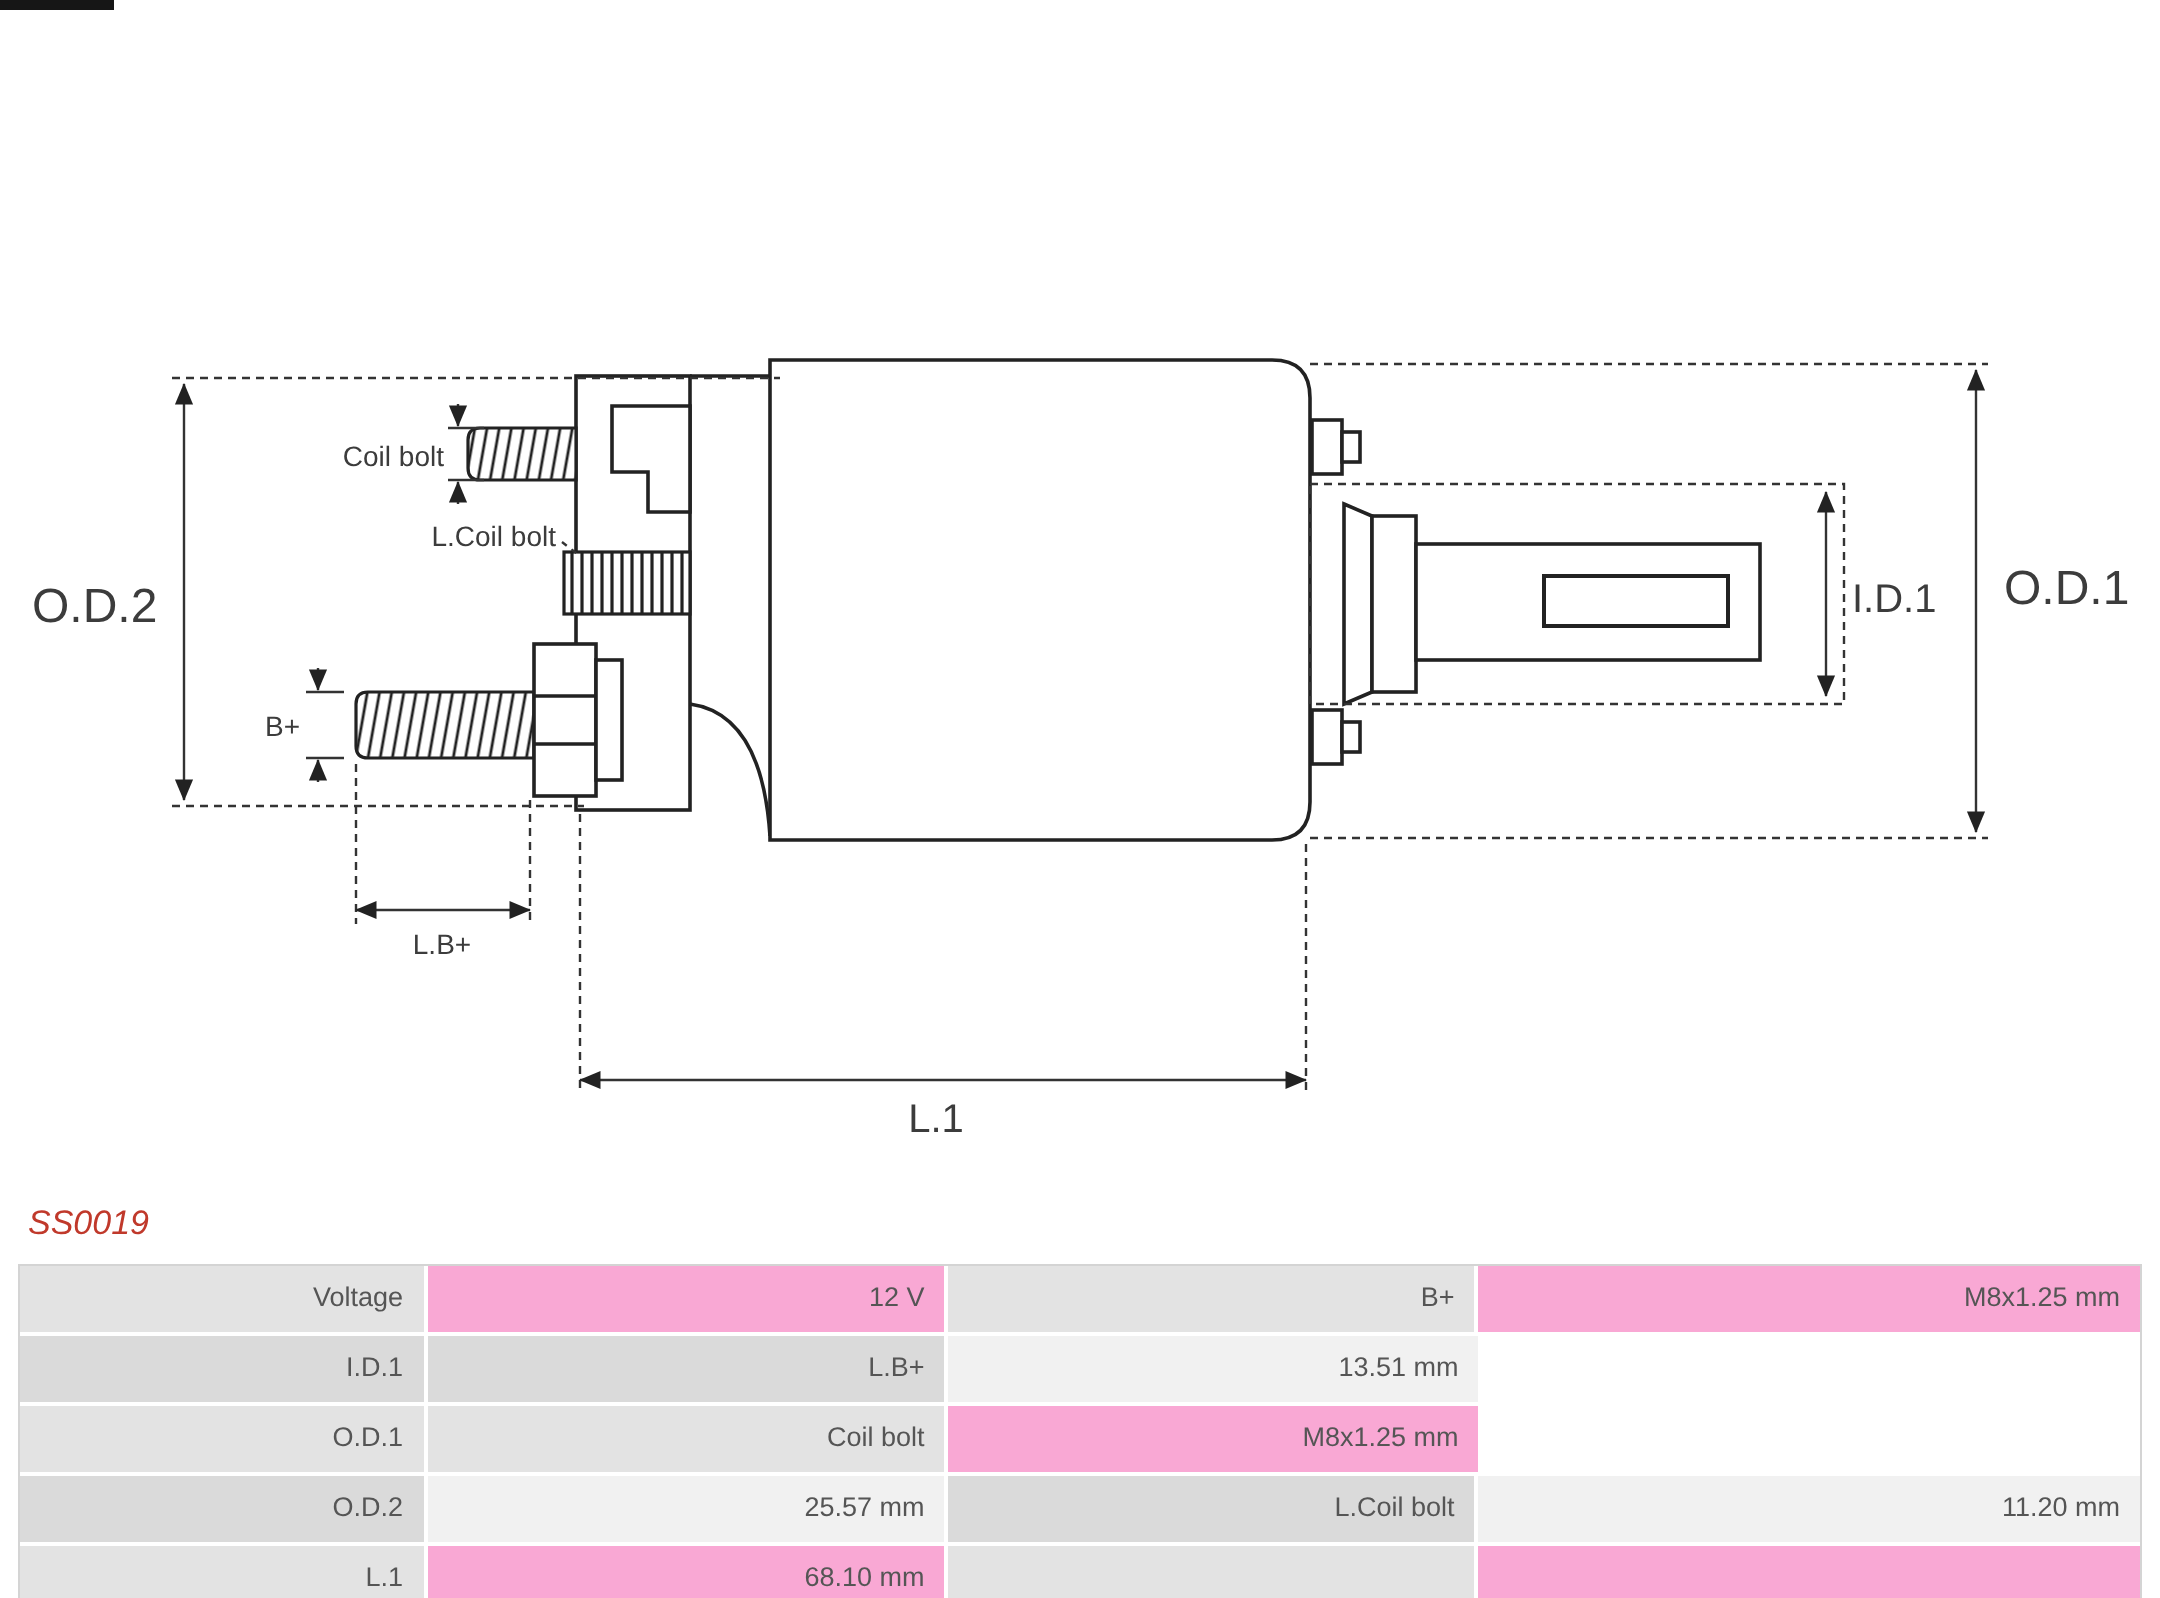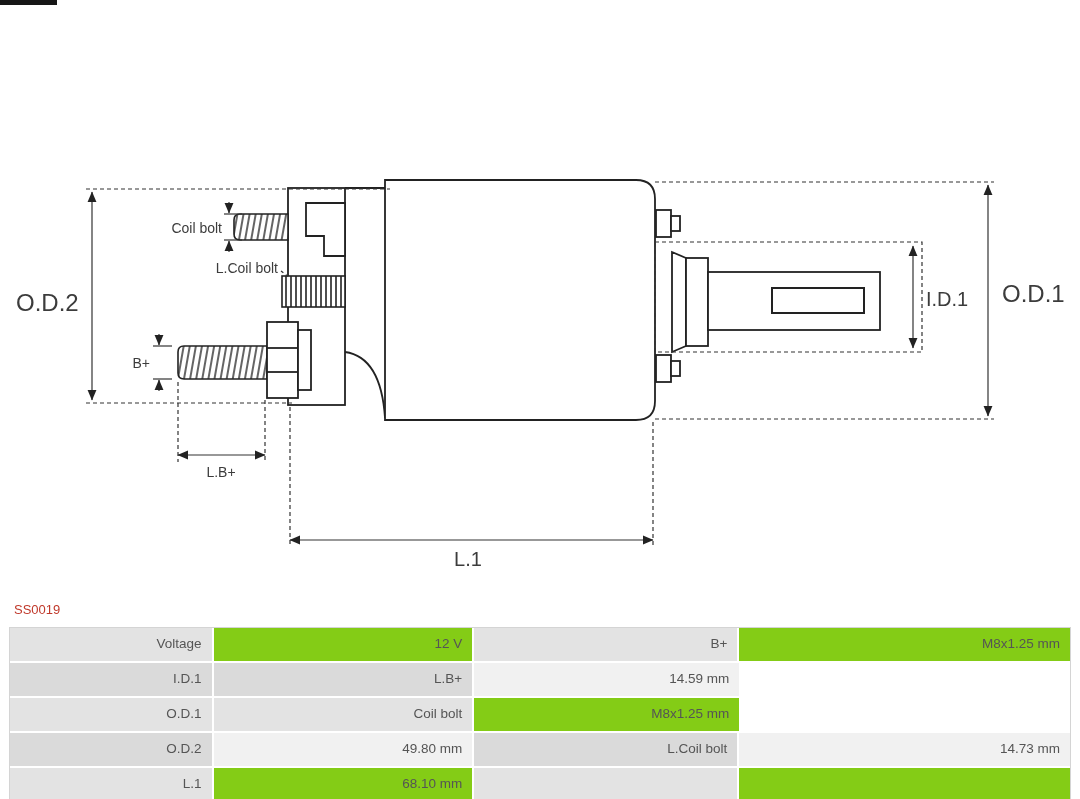--- a/index.html
+++ b/index.html
@@ -13,42 +13,43 @@
     position:absolute; top:0; left:0;
     width:57px; height:5px; background:#161616;
   }
   .diagram-wrap { width:1080px; height:588px; }
   svg text { font-family:"Liberation Sans", sans-serif; fill:#3c3c3c; }
   .lbl-sm { font-size:14px; }
   .lbl-md { font-size:20px; }
   .lbl-lg { font-size:24px; }
   .product-code {
     margin:14px 16px 10px 14px;
-    font-size:13px; font-weight:400;
+    font-size:17px; font-weight:400;
     color:#c0392b;
+    font-style:italic;
   }
   .spec-table { margin:0 9px; border:1px solid #d4d4d4; background:#fff; }
   .trow {
     display:grid;
     grid-template-columns:19.2% 24.6% 25% 31.2%;
     border-bottom:2px solid #fff;
   }
   .trow:last-child { border-bottom:none; }
   .cell {
     padding:8px 10px 7px 10px;
     font-size:13.5px; color:#555;
     text-align:right;
     border-right:2px solid #fff;
     min-height:33px;
     white-space:nowrap;
     overflow:hidden;
   }
   .cell:last-child { border-right:none;text-align:right; }
   .cell.lab { background:#e3e3e3; }
-  .cell.val { background:#84cc16; }
+  .cell.val { background:#f9a8d4; }
   .trow:nth-child(even) .cell.lab { background:#dadada; }
   .trow:nth-child(even) .cell.val { background:#f1f1f1; }
 </style>
 </head>
 <body>
 
 <div class="screen-artifact"></div>
 
 <div class="diagram-wrap">
   <svg viewBox="0 0 1080 588" width="1080" height="588">
@@ -153,32 +154,32 @@
 <div class="spec-table">
   <div class="trow">
     <div class="cell lab">Voltage</div>
     <div class="cell val">12 V</div>
     <div class="cell lab">B+</div>
     <div class="cell val">M8x1.25 mm</div>
   </div>
   <div class="trow">
     <div class="cell lab">I.D.1</div>
     <div class="cell lab">L.B+</div>
-    <div class="cell val">14.59 mm</div>
+    <div class="cell val">13.51 mm</div>
   </div>
   <div class="trow">
     <div class="cell lab">O.D.1</div>
     <div class="cell lab">Coil bolt</div>
     <div class="cell val">M8x1.25 mm</div>
   </div>
   <div class="trow">
     <div class="cell lab">O.D.2</div>
-    <div class="cell val">49.80 mm</div>
+    <div class="cell val">25.57 mm</div>
     <div class="cell lab">L.Coil bolt</div>
-    <div class="cell val">14.73 mm</div>
+    <div class="cell val">11.20 mm</div>
   </div>
   <div class="trow">
     <div class="cell lab">L.1</div>
     <div class="cell val">68.10 mm</div>
     <div class="cell lab"></div>
     <div class="cell val"></div>
   </div>
 </div>
 
 </body></html>

